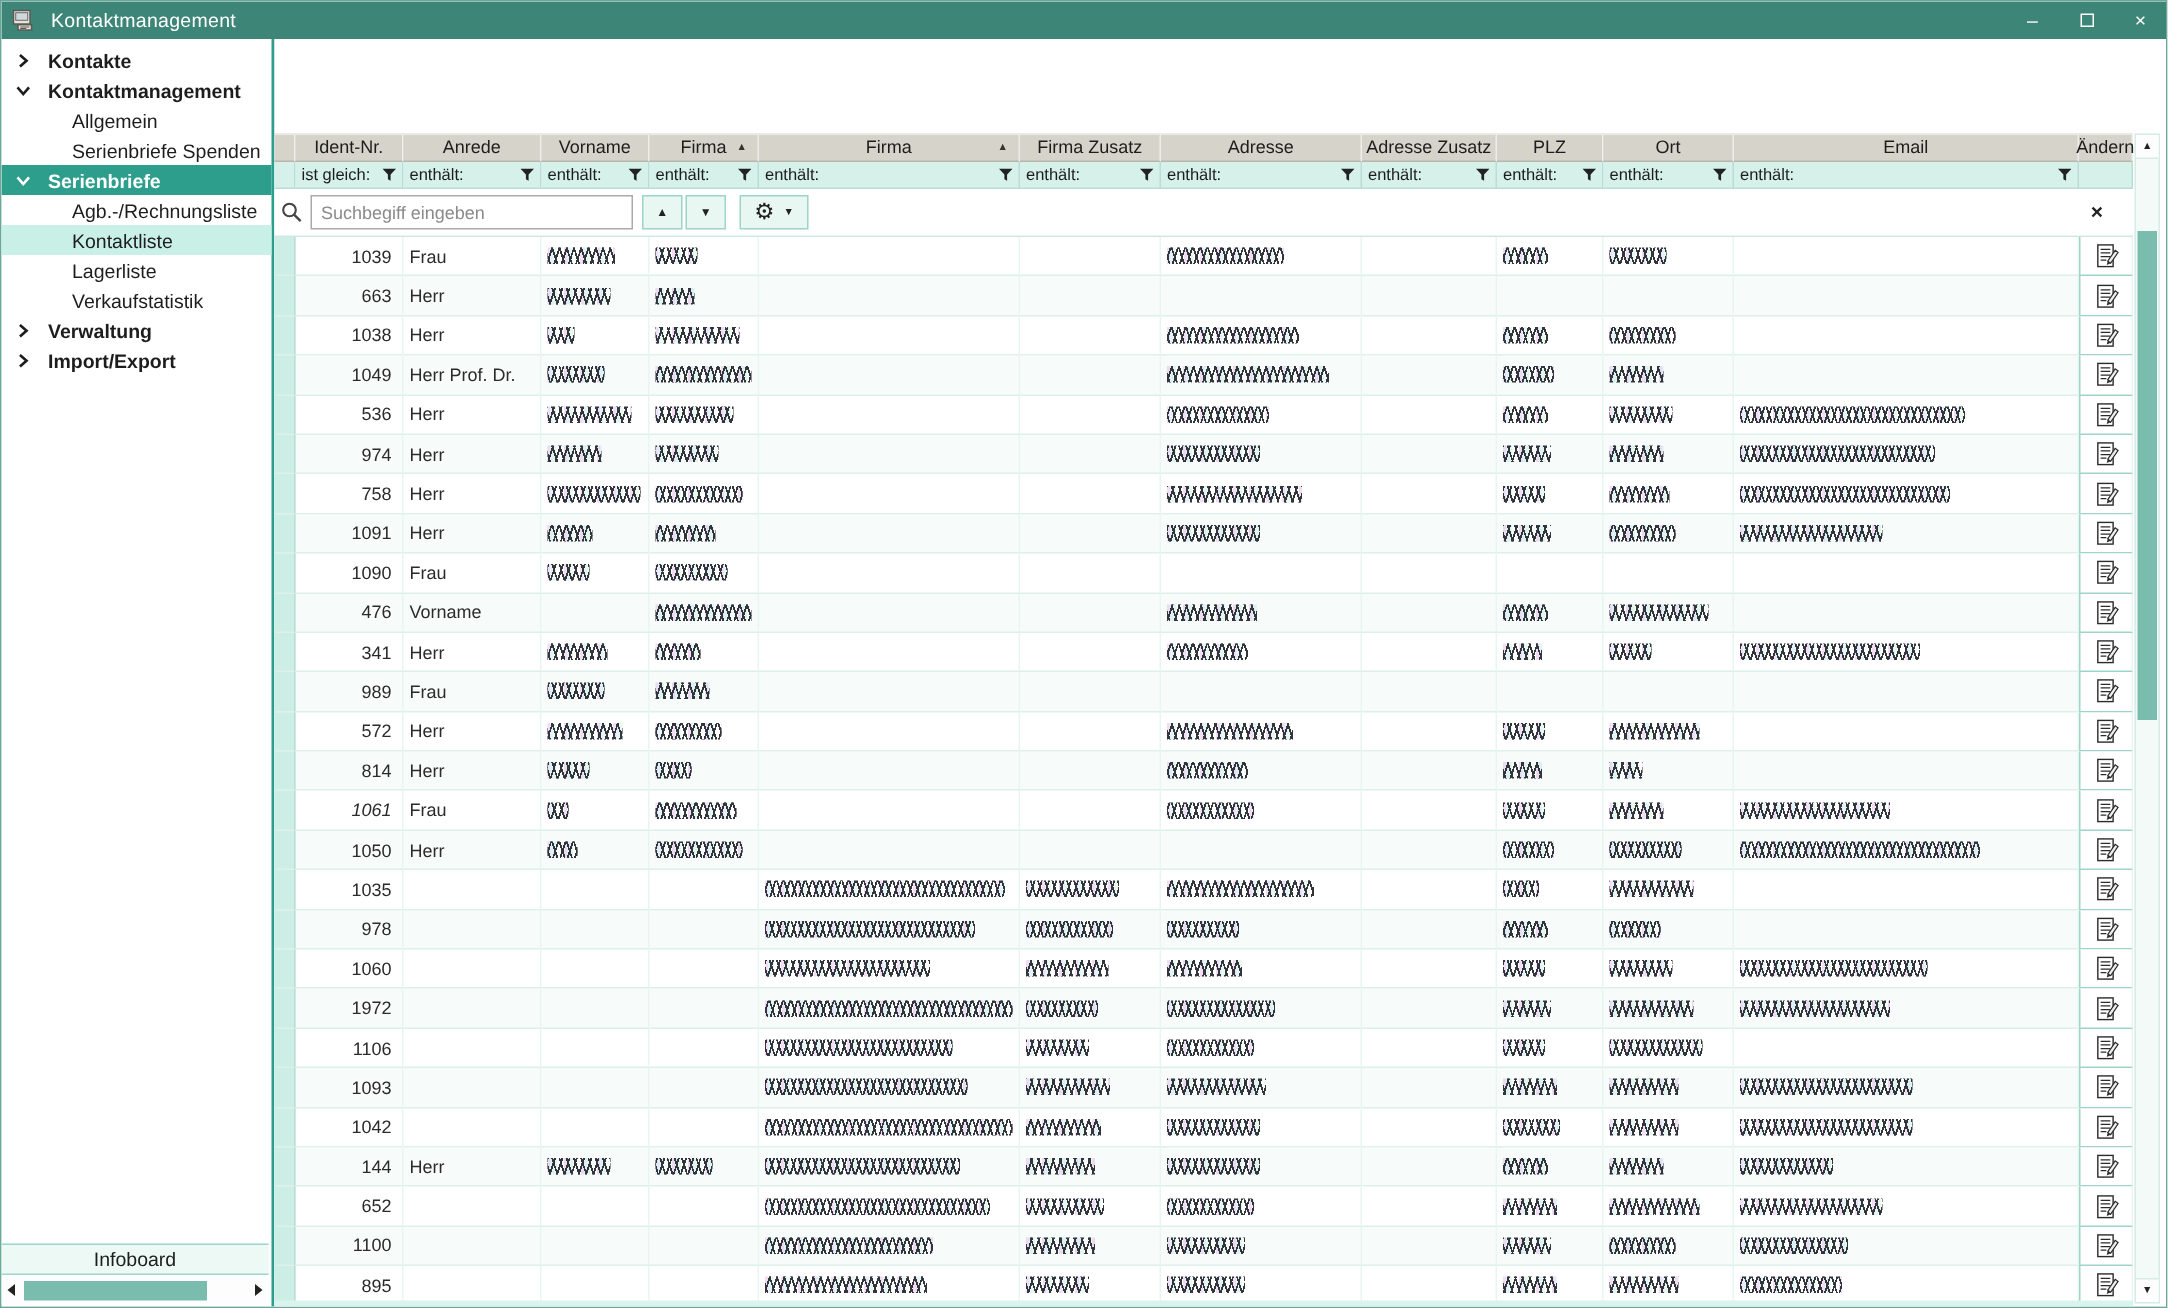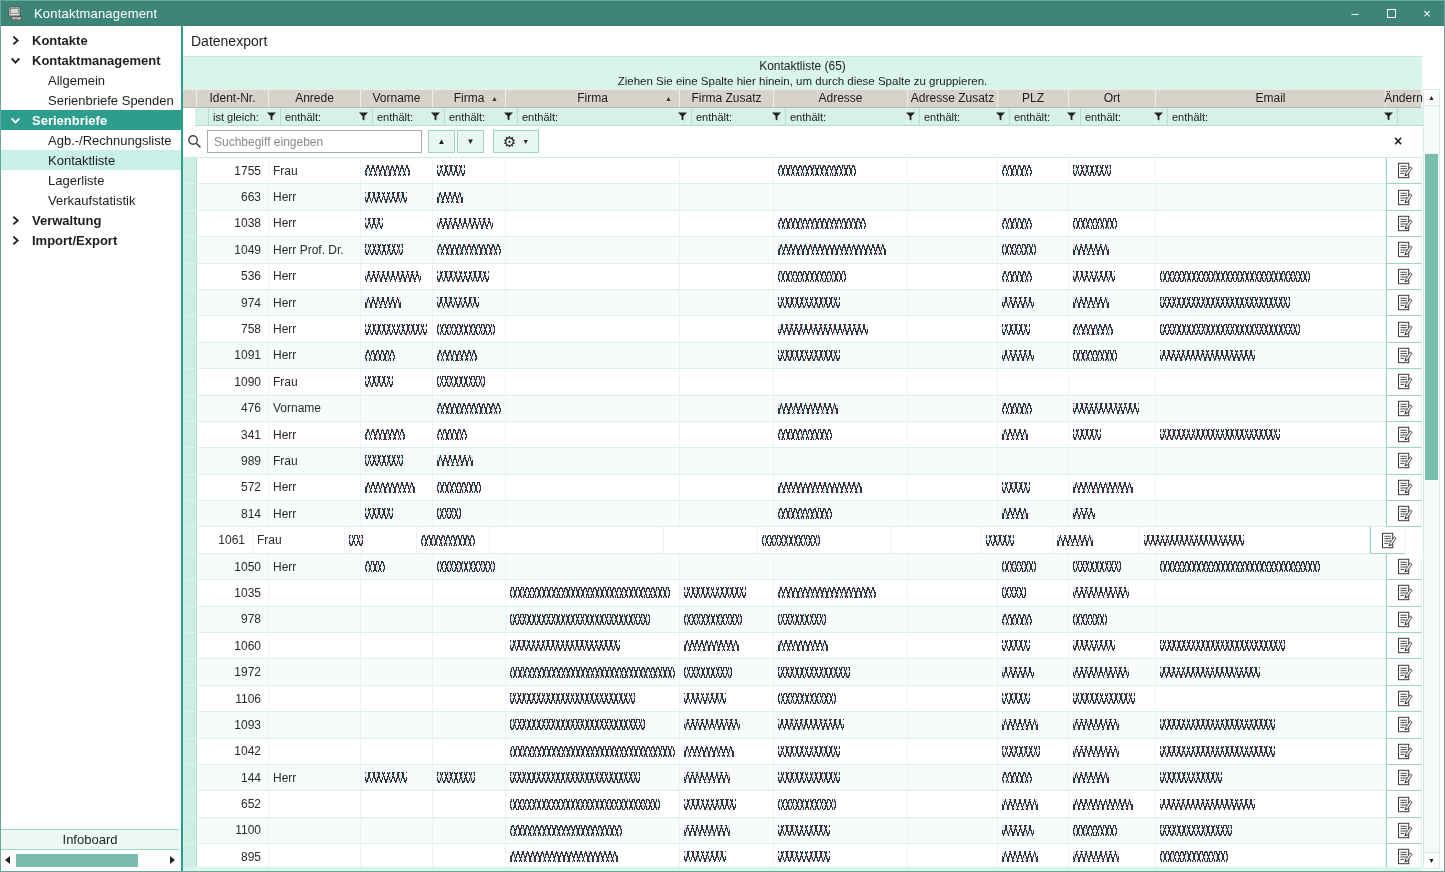--- a/index.html
+++ b/index.html
@@ -59,21 +59,21 @@
   }
   .group-panel .hint{ font-size:11.5px; }
   .hrow{ position:absolute; top:63px; left:0; height:19px; display:flex; }
   .hcell{
     background:var(--header_bg); border-right:1px solid #efede8; border-bottom:1px solid #b9b6ae;
     box-shadow:inset 0 1px 0 #eceae4;
     display:flex; align-items:center; justify-content:center; gap:6px;
     font-size:12px; color:#1d1d1d; height:19px; position:relative;
   }
   .hcell .sort{ font-size:7px; color:#333; position:absolute; right:7px; top:6px; }
-  .frow{ position:absolute; top:82px; left:0; height:18px; display:flex;margin-left:12px; }
+  .frow{ position:absolute; top:82px; left:0; height:18px; display:flex; }
   .fcell{
     background:var(--filter_bg); border-right:1px solid #b9ddd4; border-bottom:1px solid #b9ddd4;
     display:flex; align-items:center; padding:0 4px; font-size:11px; color:#1d1d1d; height:18px;
   }
   .fcell .funnel{ margin-left:auto; width:9px; height:9px; fill:#222; flex:0 0 auto; }
   
   .srow{ position:absolute; top:100px; left:0; width:1239px; height:32px; background:#fff; border-bottom:1px solid #cfe9e2; }
   .mag{ position:absolute; left:4px; top:8px; width:15px; height:15px; }
   .search-input{
     position:absolute; left:24px; top:4px; width:215px; height:23px;
@@ -214,28 +214,21 @@
       <span class="hs-track">
         <span class="hs-thumb"></span>
       </span>
       <span class="hs-arrow">
           <span class="tri-right"></span>
         </span>
     </div>
   </div>
 
   <div class="main">
-    <div class="tabbar">
-      <span>Datenexport</span>
-    </div>
 
-    <div class="group-panel">
-      <span>Kontaktliste (65)</span>
-      <span class="hint">Ziehen Sie eine Spalte hier hinein, um durch diese Spalte zu gruppieren.</span>
-    </div>
 
     <div class="hrow">
         <div class="hcell" style="width: 14px;">
           <span></span>
         </div>
         <div class="hcell" style="width: 72px;">
           <span>Ident-Nr.</span>
         </div>
         <div class="hcell" style="width: 92px;">
           <span>Anrede</span>
@@ -359,21 +352,21 @@
       <span class="gearbtn">
         <span class="gear">⚙</span>
         <span class="caret">▼</span>
       </span>
       <span class="clearbtn">×</span>
     </div>
 
     <div class="tbody">
         <div class="trow">
           <div class="tcell c-sel" style="width: 14px;"></div>
-          <div class="tcell c-ident" style="width: 72px;">1755</div>
+          <div class="tcell c-ident" style="width: 72px;">1039</div>
           <div class="tcell c-anrede" style="width: 92px;">Frau</div>
           <div class="tcell c-vorname" style="width: 72px;">
             <div class="scrib" style="width: 45px;"></div>
           </div>
           <div class="tcell c-name" style="width: 73px;">
             <div class="scrib" style="width: 28px;"></div>
           </div>
           <div class="tcell c-firma" style="width: 174px;"></div>
           <div class="tcell c-firma_zusatz" style="width: 94px;"></div>
           <div class="tcell c-adresse" style="width: 134px;">
@@ -797,21 +790,21 @@
             <svg class="edit" viewBox="0 0 20 20">
               <rect x="3" y="1.5" width="12" height="17" fill="#fff" stroke="#2b2b2b" stroke-width="1.1"></rect>
               <path d="M5.2 5h7.6M5.2 7.8h7.6M5.2 10.6h7.6M5.2 13.4h4.5" stroke="#2b2b2b" stroke-width="1"></path>
               <path d="M10.8 14.2 L16.6 5.8 L18.9 7.4 L13.1 15.8 Z" fill="#ededed" stroke="#2b2b2b" stroke-width=".9"></path>
               <path d="M10.8 14.2 l2.3 1.6 -3.1 1.4 Z" fill="#2b2b2b"></path>
             </svg>
           </div>
         </div>
         <div class="trow">
           <div class="tcell c-sel" style="width: 14px;"></div>
-          <div class="tcell c-ident" style="width: 56px;">1061</div>
+          <div class="tcell c-ident" style="width: 72px; font-style: italic;">1061</div>
           <div class="tcell c-anrede" style="width: 92px;">Frau</div>
           <div class="tcell c-vorname" style="width: 72px;">
             <div class="scrib" style="width: 14px;"></div>
           </div>
           <div class="tcell c-name" style="width: 73px;">
             <div class="scrib" style="width: 54px;"></div>
           </div>
           <div class="tcell c-firma" style="width: 174px;"></div>
           <div class="tcell c-firma_zusatz" style="width: 94px;"></div>
           <div class="tcell c-adresse" style="width: 134px;">

